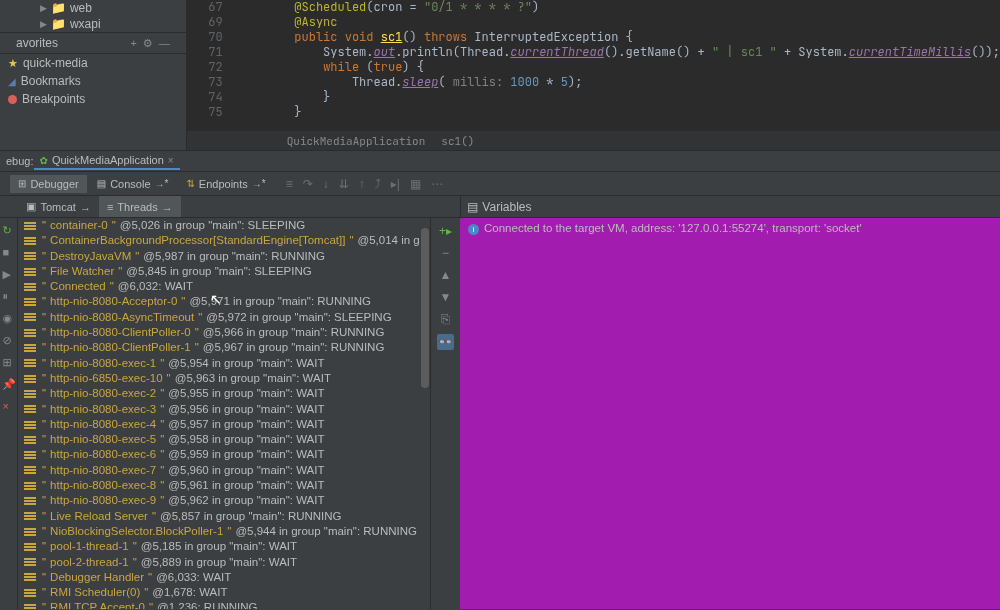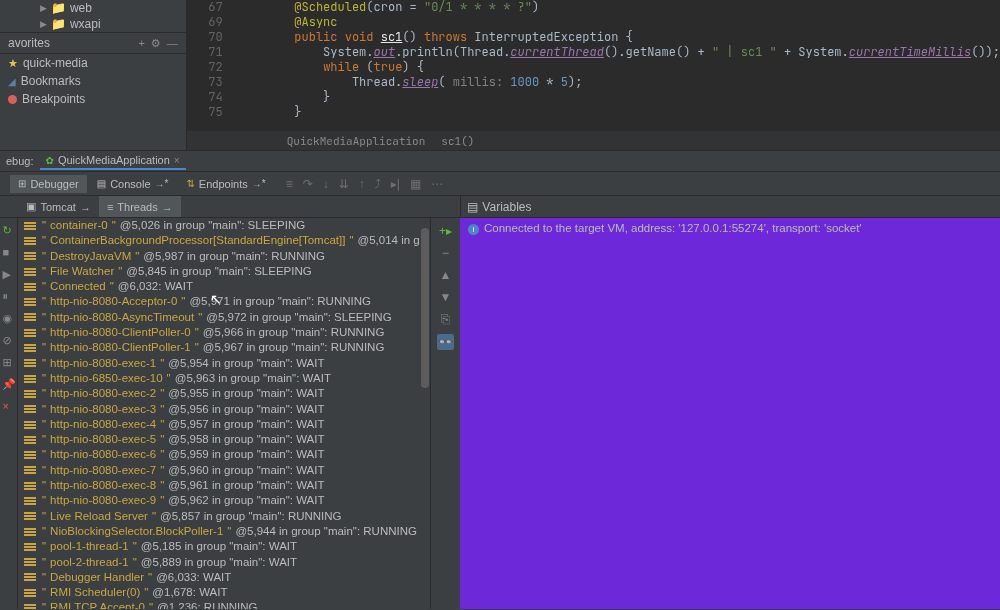--- a/index.html
+++ b/index.html
@@ -2,42 +2,42 @@
 <html><head>
 <meta charset="utf-8">
 <style>
 * { box-sizing: border-box; margin: 0; padding: 0; }
 body { font-family: "Segoe UI", Arial, sans-serif; font-size: 12px; background: #3c3f41; color: #bbbbbb; width: 1000px; height: 610px; overflow: hidden; }
 .top-area { display: flex; height: 150px; }
 .project-panel { width: 210px; background: #3c3f41; border-right: 1px solid #2b2b2b; }
 .tree-item { padding: 1px 0 1px 40px; display: flex; align-items: center; gap: 4px; color: #bbbbbb; cursor: pointer; }
 .tree-item .arrow { color: #888; font-size: 9px; }
 .tree-item .folder { color: #87939a; }
-.favorites-hdr { display: flex; justify-content: space-between; align-items: center; padding: 3px 8px; background: #3c3f41; border-top: 1px solid #2b2b2b; border-bottom: 1px solid #2b2b2b; gap: 35px; }
+.favorites-hdr { display: flex; justify-content: space-between; align-items: center; padding: 3px 16px; background: #3c3f41; border-top: 1px solid #2b2b2b; border-bottom: 1px solid #2b2b2b; gap: 35px; }
 .favorites-hdr .lbl { color: #bbbbbb; }
 .favorites-hdr .tools { display: flex; gap: 6px; color: #888; font-size: 11px; }
 .fav-item { padding: 2px 8px; display: flex; align-items: center; gap: 5px; cursor: pointer; }
 .star { color: #e6c54d; font-size: 11px; }
 .bookmark-icon { color: #5e7baa; font-size: 10px; }
 .bp-icon { width: 9px; height: 9px; border-radius: 50%; background: #d96058; display: inline-block; }
 .editor { flex: 1; background: #2b2b2b; font-family: "JetBrains Mono","Consolas",monospace; font-size: 12px; position: relative; }
 .code-line { display: flex; height: 15px; line-height: 15px; }
 .ln { width: 50px; text-align: right; padding-right: 14px; color: #606366; user-select: none; }
 .code { white-space: pre; }
 .k-ann { color: #bbb529; text-align: right; }
 .k-kw { color: #cc7832; }
 .k-str { color: #6a8759; }
-.k-fn { color: #e5e5e5; text-decoration: underline; }
+.k-fn { color: #fde047; text-decoration: underline; }
 .k-st { color: #9876aa; font-style: italic; text-decoration: underline; }
 .k-id { color: #a9b7c6; }
 .k-num { color: #6897bb; }
 .k-pl { color: #a9b7c6; }
 .k-par { color: #808080; }
 .breadcrumb { position: absolute; bottom: 0; left: 0; right: 0; height: 20px; background: #313335; border-top: 1px solid #2b2b2b; display: flex; align-items: center; padding-left: 100px; gap: 16px; color: #888; font-size: 11px; }
-.debug-bar { height: 22px; background: #3c3f41; border-top: 1px solid #2b2b2b; border-bottom: 1px solid #2b2b2b; display: flex; align-items: center; padding: 0 6px; gap: 6px; font-size: 11px; }
+.debug-bar { height: 22px; background: #3c3f41; border-top: 1px solid #2b2b2b; border-bottom: 1px solid #2b2b2b; display: flex; align-items: center; padding: 0 6px; font-size: 11px; }
 .app-tab { display: flex; align-items: center; gap: 4px; padding: 2px 6px; border-bottom: 2px solid #4a88c7; }
 .app-tab .leaf { color: #62b543; font-size: 10px; }
 .app-tab .cls { color: #888; font-size: 10px; cursor: pointer; }
 .tool-tabs { height: 24px; background: #3c3f41; border-bottom: 1px solid #2b2b2b; display: flex; align-items: center; padding-left: 10px; gap: 2px; }
 .tool-tab { padding: 3px 8px; display: flex; align-items: center; gap: 4px; color: #bbbbbb; cursor: pointer; font-size: 11px; }
 .tool-tab.active { background: #515658; }
 .tool-tab .ticon { font-size: 10px; }
 .step-icons { display: flex; gap: 10px; margin-left: 10px; color: #6e6e6e; font-size: 12px; }
 .frames-hdr { height: 22px; background: #3c3f41; border-bottom: 1px solid #2b2b2b; display: flex; }
 .frame-tab { padding: 3px 8px; display: flex; align-items: center; gap: 4px; color: #bbbbbb; cursor: pointer; font-size: 11px; }
@@ -49,21 +49,21 @@
 .scrollbar-v { position: absolute; right: 0; top: 0; width: 10px; height: 100%; background: #3c3f41; }
 .scrollbar-thumb { width: 8px; margin-left: 1px; background: #5c5c5c; border-radius: 4px; height: 160px; margin-top: 10px; }
 .thread-row { padding: 0px 6px; display: flex; align-items: center; gap: 4px; font-size: 11.5px; line-height: 15.3px; height: 15.3px; white-space: nowrap; }
 .thread-icon { width: 14px; height: 10px; display: inline-block; position: relative; flex-shrink: 0; }
 .thread-icon::before { content: ""; position: absolute; left: 0; top: 1px; width: 12px; height: 2px; background: #c9a63f; box-shadow: 0 3px 0 #c9a63f, 0 6px 0 #c9a63f; }
 .thread-name { color: #c9a63f; }
 .thread-q { color: #c9a63f; }
 .thread-info { color: #bbbbbb; }
 .var-gutter { width: 30px; background: #3c3f41; border-left: 1px solid #2b2b2b; display: flex; flex-direction: column; align-items: center; gap: 8px; padding-top: 6px; }
 .var-gutter .vicon { font-size: 12px; color: #888; cursor: pointer; }
-.var-panel { flex: 1; background: #6d28d9; }
+.var-panel { flex: 1; background: #a21caf; }
 .var-content { padding: 4px 8px; font-size: 11.5px; }
 .var-content .info-icon { display: inline-block; width: 11px; height: 11px; border-radius: 50%; background: #4a88c7; color: #fff; font-size: 8px; text-align: center; line-height: 11px; margin-right: 5px; }
 .cursor { position: absolute; left: 210px; top: 291px; font-size: 14px; color: #fff; pointer-events: none; z-index: 100; }
 </style>
 </head>
 <body>
 
 <div class="top-area">
   <div class="project-panel">
     <div class="tree-item">

